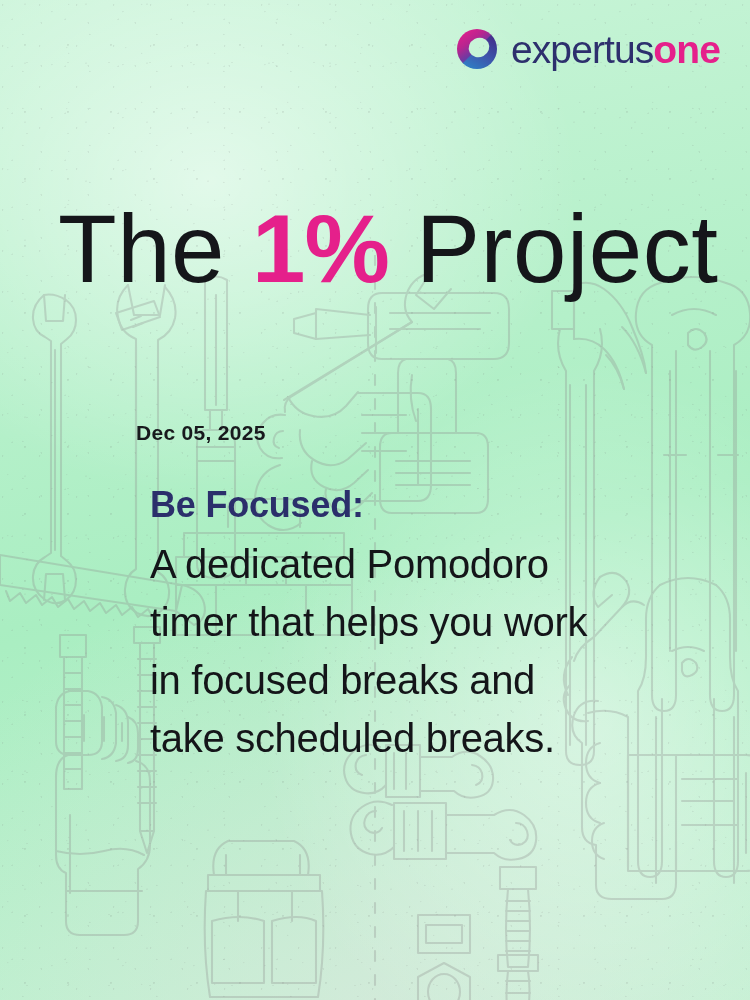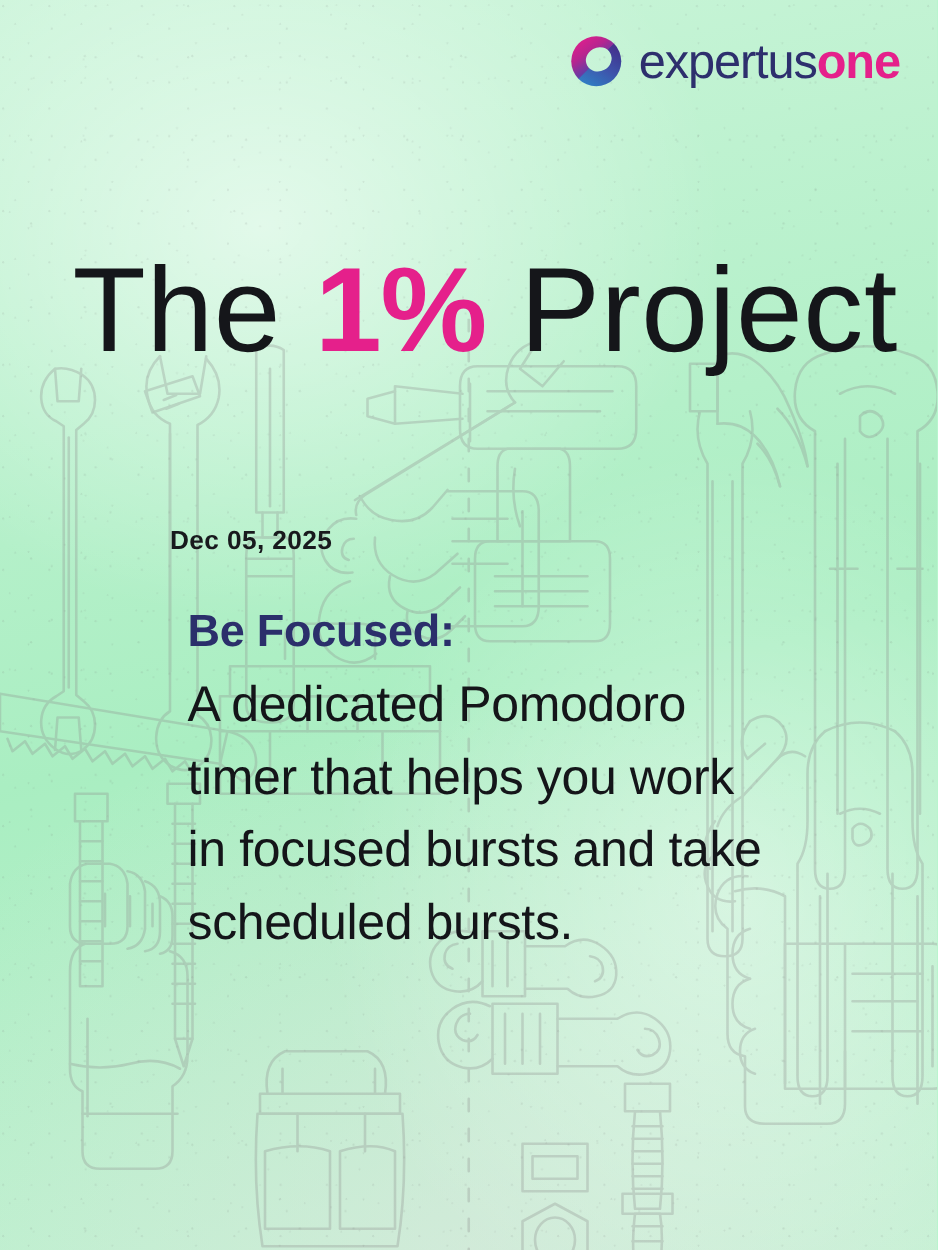--- a/index.html
+++ b/index.html
@@ -380,16 +380,16 @@
   </div>
 
   <h1 class="poster-title">
     <span>The </span><span class="title-accent">1%</span><span> Project</span>
   </h1>
 
   <div class="poster-date">Dec 05, 2025</div>
 
   <div class="body-block">
     <div class="body-heading">Be Focused:</div>
-    <p class="body-text">A dedicated Pomodoro timer that helps you work in focused bursts and take scheduled bursts.</p>
+    <p class="body-text">A dedicated Pomodoro timer that helps you work in focused breaks and take scheduled breaks.</p>
   </div>
 
 </div>
 
 </body></html>

